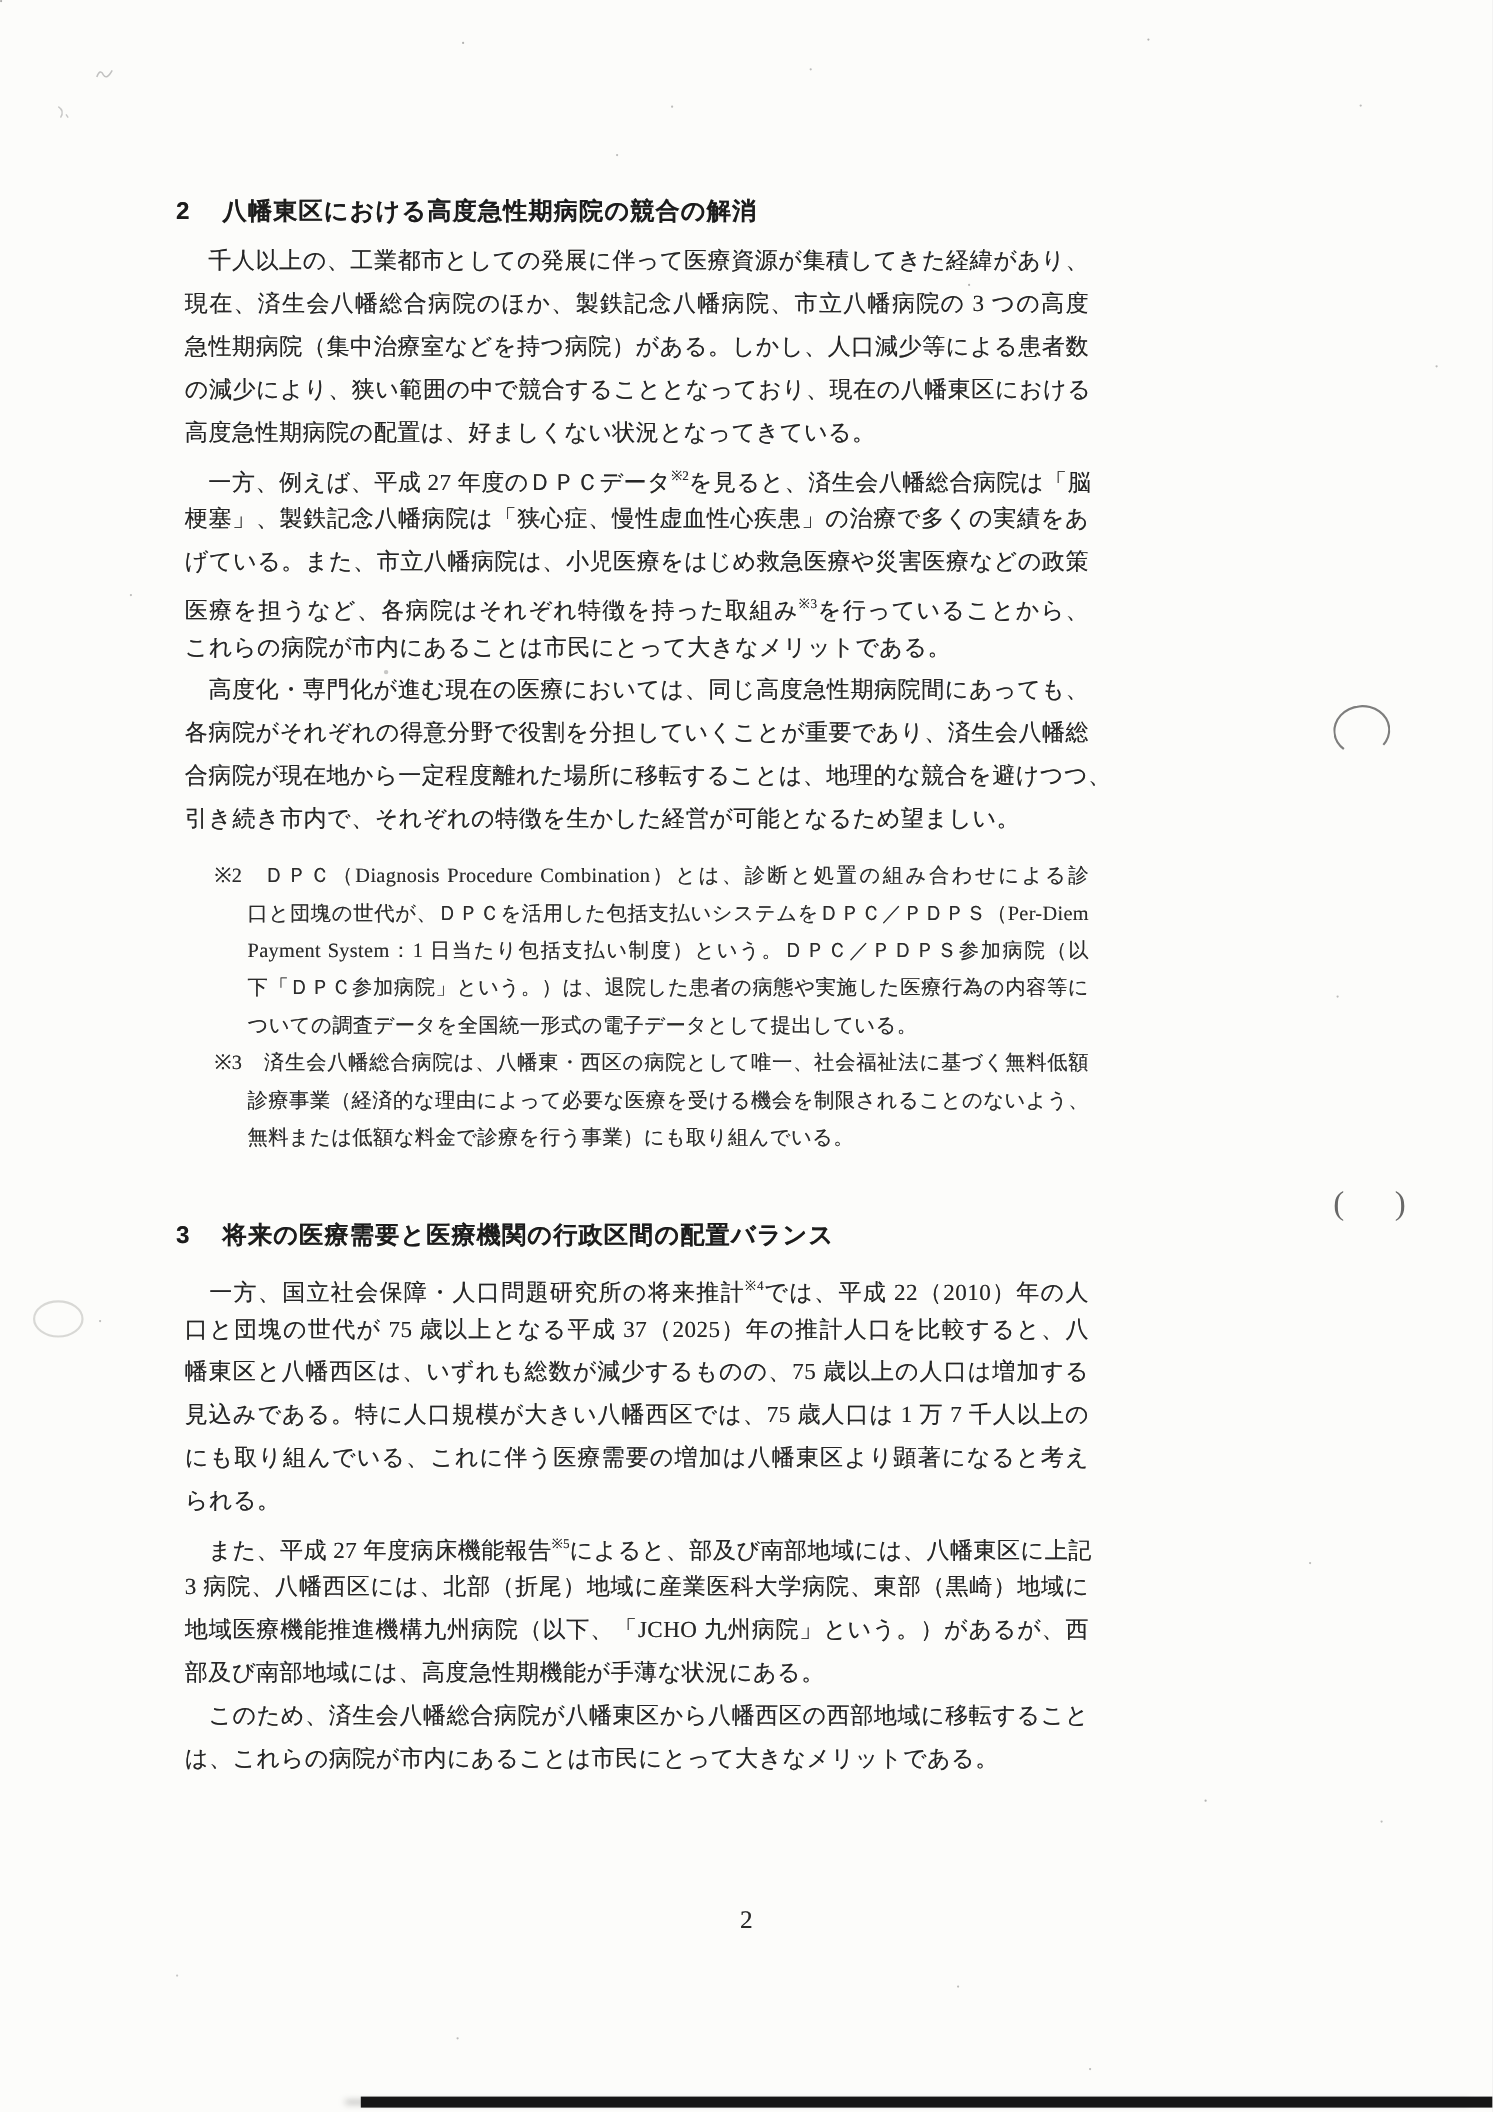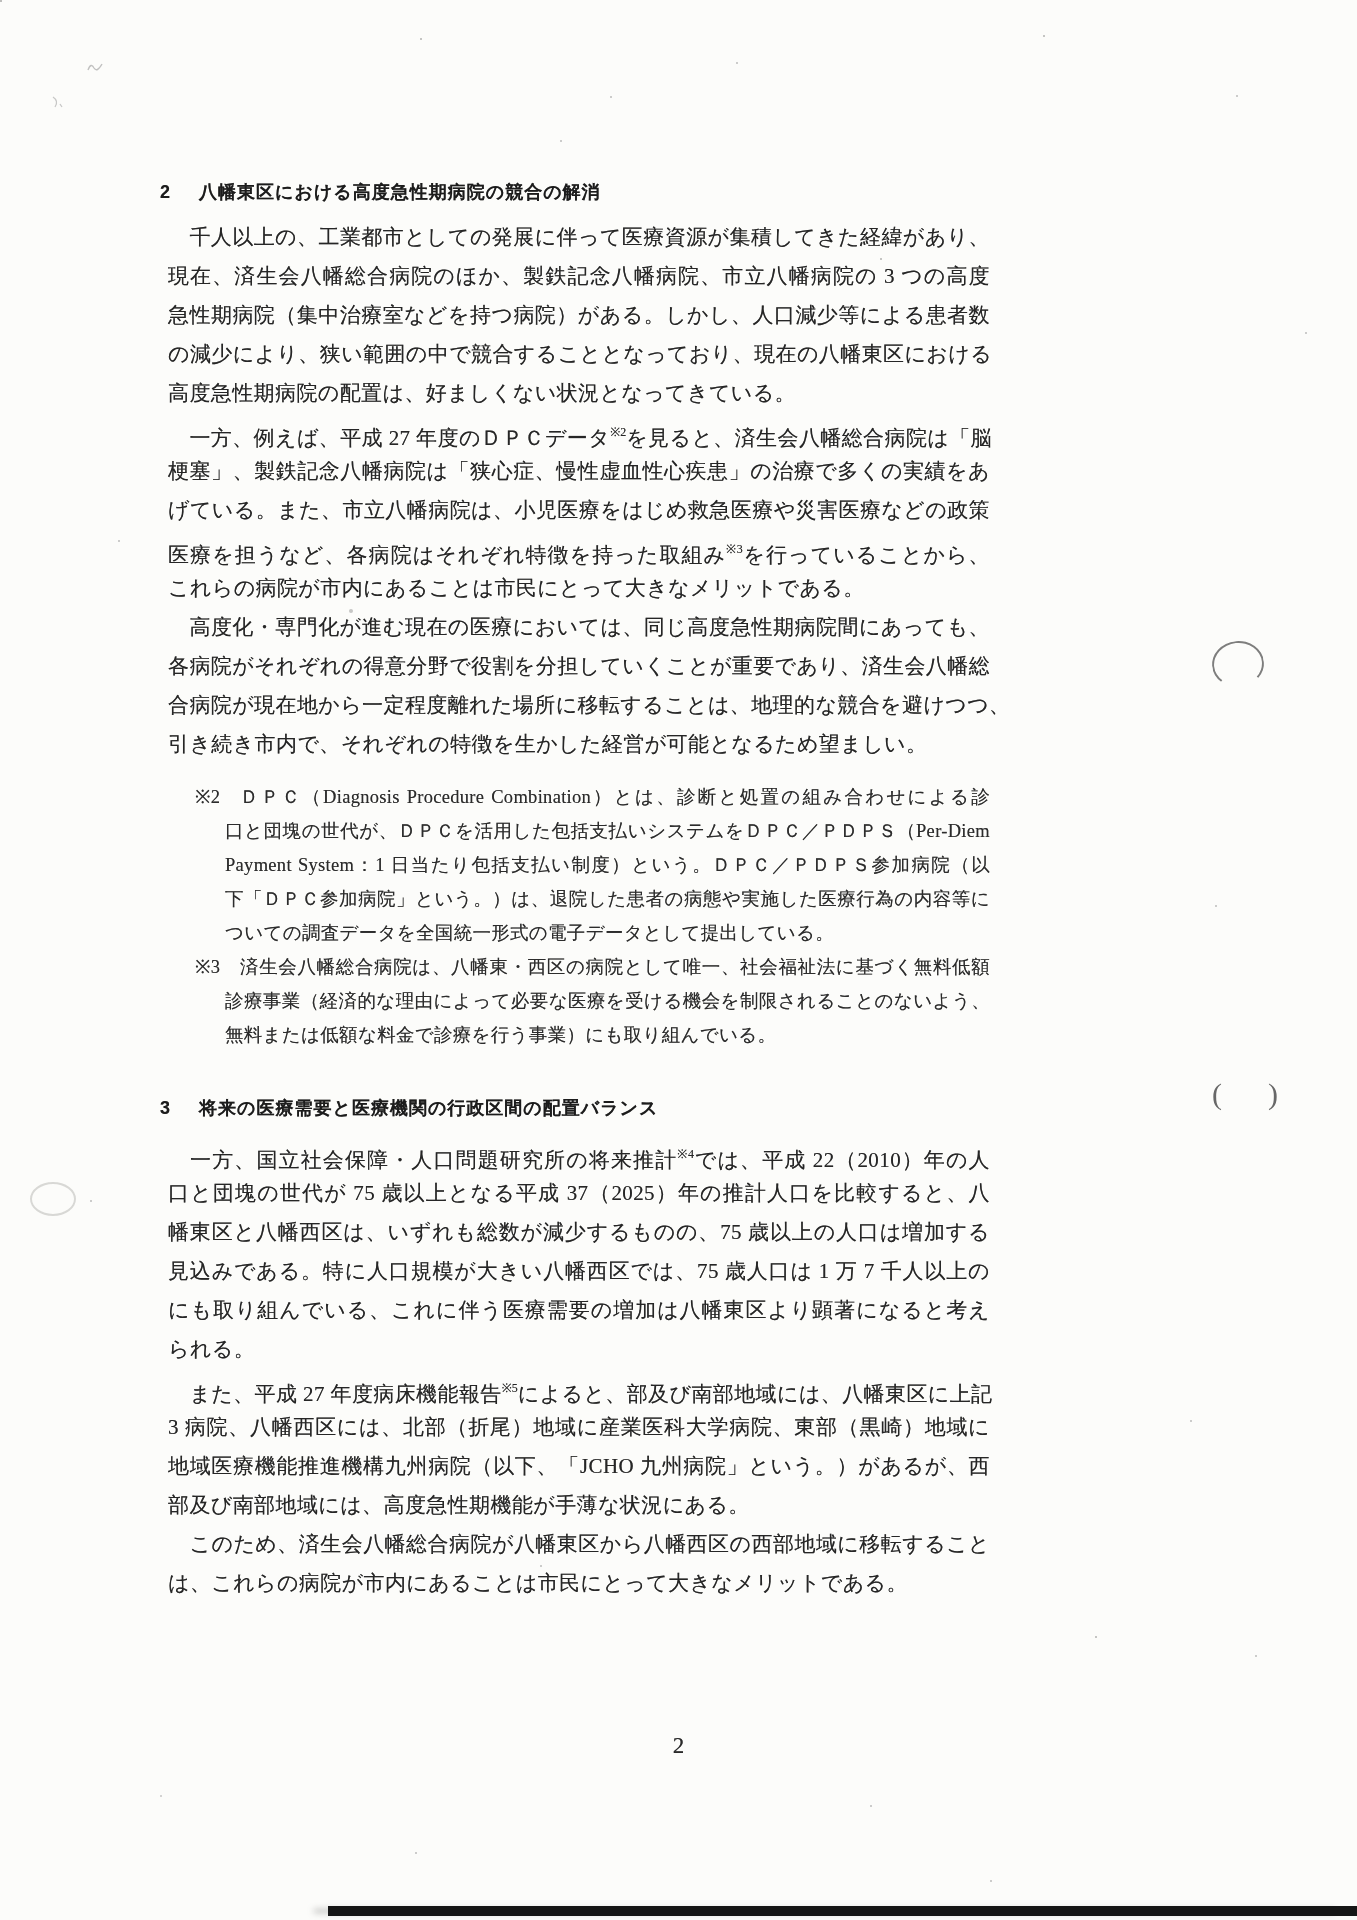--- a/index.html
+++ b/index.html
@@ -25,25 +25,25 @@
       1255px 1655px 0 0 rgba(40,40,40,.3), 870px 1805px 0 0 rgba(40,40,40,.3),
       415px 1852px 0 0 rgba(40,40,40,.3), 990px 1880px 0 0 rgba(40,40,40,.3),
       610px 96px 0 0 rgba(40,40,40,.3), 160px 1795px 0 0 rgba(40,40,40,.25);
   }
   .content{
     position:absolute;left:168px;top:172px;width:822px;
   }
   h2{
     margin:0 0 6px -8px;height:40px;line-height:40px;
     font-family:"Liberation Sans","DejaVu Sans",sans-serif;
-    font-size:18px;font-weight:600;color:#1c1c1c;letter-spacing:1px;
+    font-size:22px;font-weight:600;color:#1c1c1c;letter-spacing:1px;
     text-shadow:0 0 .5px rgba(20,20,20,.55);
   }
   .sec-num{margin-right:22px;}
-  .sec3{margin-top:36px;}
+  .sec3{margin-top:51px;}
   .sec3 h2{margin-bottom:7px;}
   .para .line{
     height:39px;line-height:39px;font-size:21px;letter-spacing:.4px;
     text-align:justify;text-align-last:justify;
     white-space:nowrap;
     text-shadow:0 0 .5px rgba(20,20,20,.5);
   }
   .para .line.last{text-align-last:left;}
   sup{font-size:12px;vertical-align:9px;letter-spacing:0;}
   .footnotes{margin-top:16px;}

